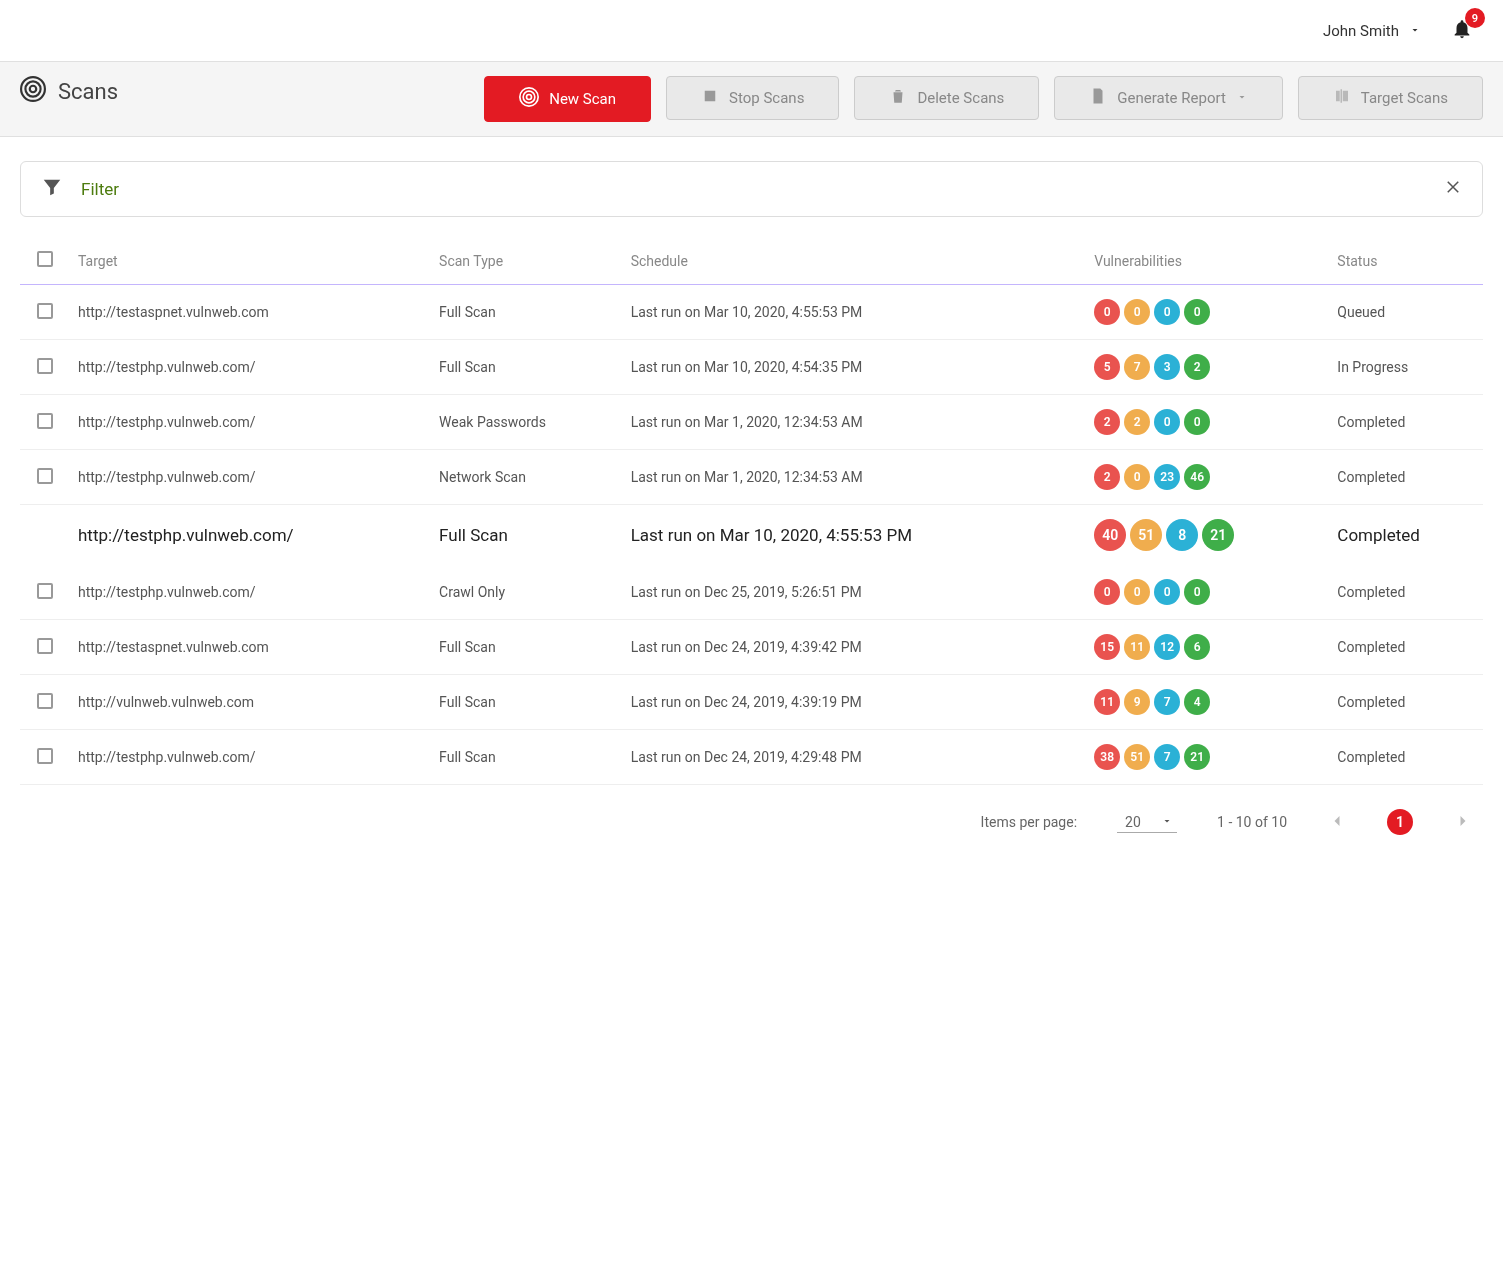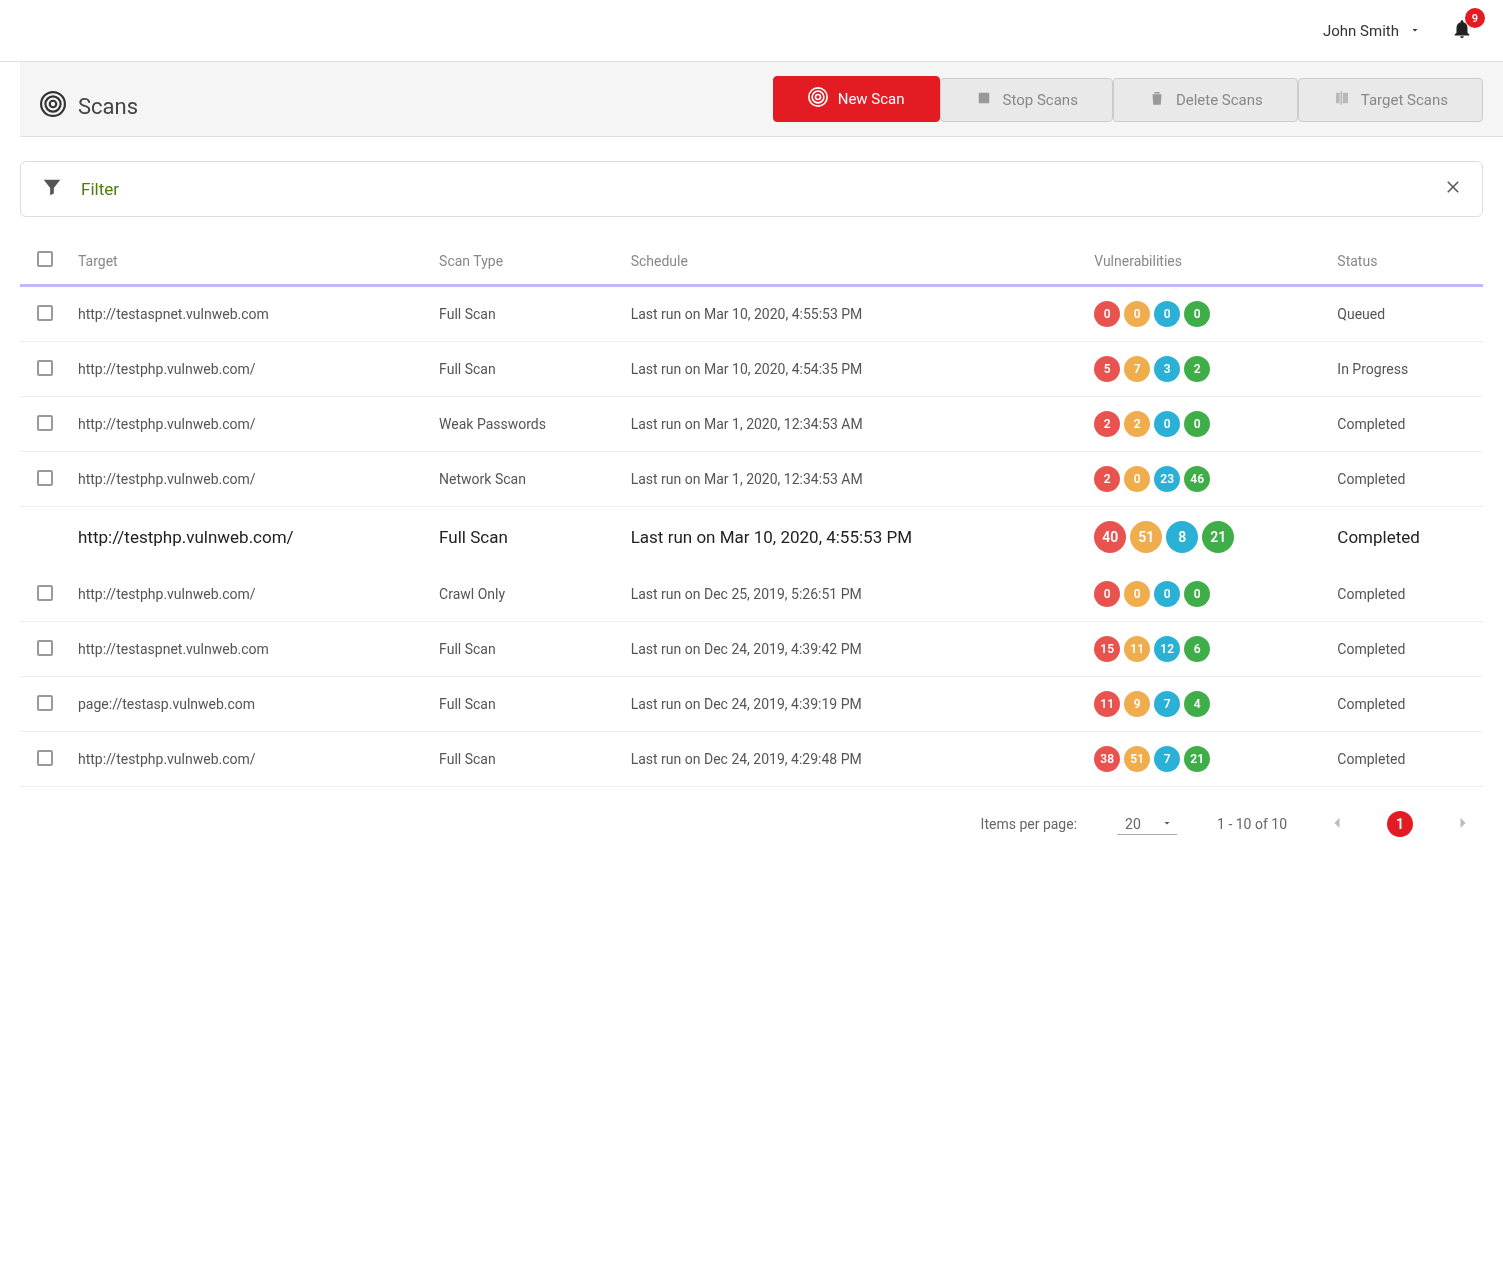--- a/index.html
+++ b/index.html
@@ -22,46 +22,45 @@
   .user-menu { display:flex; align-items:flex-end; gap:10px; cursor:pointer; font-size:15px; color:#333;}
   .bell-wrap { position:relative; cursor:pointer; }
   .bell-badge {
     position:absolute; top:-10px; right:-12px;
     background:#e31b23; color:#fff; font-size:11px; font-weight:600;
     min-width:20px; height:20px; border-radius:10px;
     display:flex; align-items:center; justify-content:center;
     padding:0 4px;
   }
   .subheader {
-    display:flex; align-items:flex-end; 
+    display:flex; align-items:flex-start; gap:15px;
     padding: 14px 20px;
     background:#f5f5f5;
     border-bottom:1px solid #e0e0e0;
-    margin-left:20px;
   }
   .page-title { display:flex; align-items:center; gap:12px; font-size:22px; color:#444; margin-right:auto;}
   .btn {
     display:flex; align-items:center; gap:10px;
     padding:10px 34px; border-radius:4px; font-size:15px;
     border:1px solid #ccc; background:#e9e9e9; color:#888; cursor:default;
   }
   .btn svg { flex:0 0 auto; }
   .btn-primary { background:#e31b23; border-color:#e31b23; color:#fff; cursor:pointer;}
   .content { padding: 24px 20px 40px 20px; }
   .filter-bar {
     display:flex; align-items:center; gap:18px;
     border:1px solid #ddd; border-radius:6px;
     padding:14px 20px; margin-bottom:20px;
     color:#4d7c0f; font-size:17px;
   }
   .filter-bar .close { margin-left:auto; cursor:pointer; color:#666;}
   table { width:100%; border-collapse:collapse; }
   thead th {
     text-align:left; font-weight:400; color:#888; font-size:14px;
-    padding:14px 8px; border-bottom:3px solid #c4b5fd;
+    padding:14px 8px; border-bottom:1px solid #c4b5fd;
   }
   thead th:first-child, tbody td:first-child { width:50px; text-align:center;}
   tbody td { padding:14px 8px; border-bottom:1px solid #eee; color:#555; font-size:14px;}
   tbody tr.highlight td {
     background:#fff; font-size:17px; color:#222;
     box-shadow: 0 2px 10px rgba(0,0,0,0.12);
     border-bottom:none;
   }
   tbody tr.highlight { position:relative; }
   .cb {
@@ -143,20 +142,33 @@
 
   <div class="btn">
     <span>
       <svg width="18" height="18" viewBox="0 0 24 24" fill="#999">
           <path d="M6 7h12l-1 14H7L6 7zm3-3h6l1 2H8l1-2z"></path>
         </svg>
     </span>
     <span>Delete Scans</span>
   </div>
 
+  <div class="btn">
+    <span>
+      <svg width="18" height="18" viewBox="0 0 24 24" fill="#999">
+          <path d="M6 2h9l3 3v17H6V2z"></path>
+        </svg>
+    </span>
+    <span>Generate Report</span>
+    <span>
+      <svg width="12" height="12" viewBox="0 0 24 24" fill="#999">
+          <path d="M7 10l5 5 5-5z"></path>
+        </svg>
+    </span>
+  </div>
 
   <div class="btn">
     <span>
       <svg width="18" height="18" viewBox="0 0 24 24" fill="#999">
           <path d="M10 3h2v18h-2zM4 5h5v14H4zM13 5h7v14h-7z" fill-opacity="0.6"></path>
         </svg>
     </span>
     <span>Target Scans</span>
   </div>
 </div>
@@ -288,21 +300,21 @@
               <span class="badge b-red">15</span>
               <span class="badge b-orange">11</span>
               <span class="badge b-blue">12</span>
               <span class="badge b-green">6</span>
             </div>
           </td>
           <td>Completed</td>
         </tr>
         <tr>
           <td><span class="cb"></span></td>
-          <td>page://testasp.vulnweb.com</td>
+          <td>http://vulnweb.vulnweb.com</td>
           <td>Full Scan</td>
           <td>Last run on Dec 24, 2019, 4:39:19 PM</td>
           <td>
             <div class="vuln-badges">
               <span class="badge b-red">11</span>
               <span class="badge b-orange">9</span>
               <span class="badge b-blue">7</span>
               <span class="badge b-green">4</span>
             </div>
           </td>

